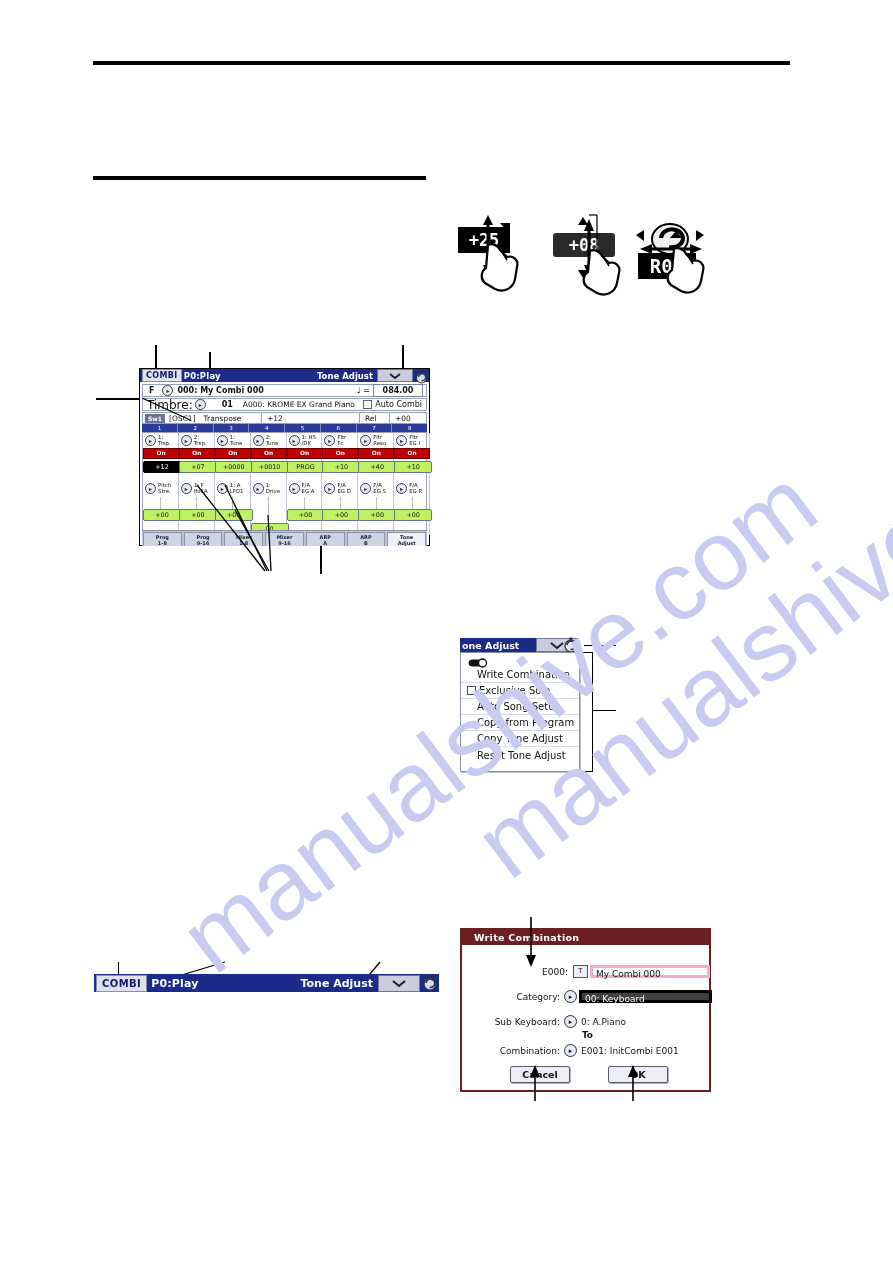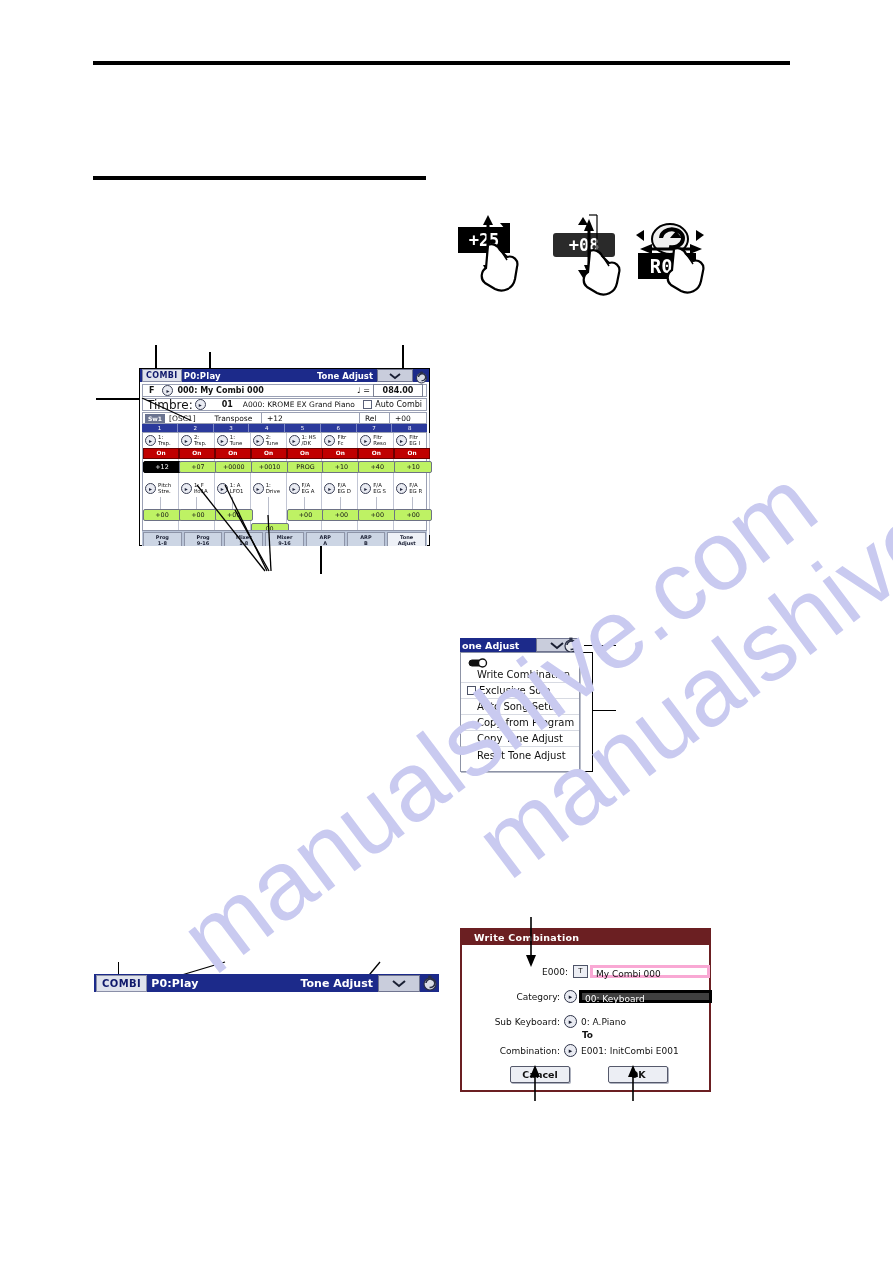--- a/index.html
+++ b/index.html
@@ -265,21 +265,21 @@
     <span class="smallbtn">▸</span>
     <span style="padding-left:16px;font-weight:bold;font-size:8px;">01</span>
     <span style="padding-left:10px;font-size:7.5px;">A000: KROME EX Grand Piano</span>
     <span class="chk" style="margin-left:auto;"></span>
     <span style="padding:0 4px 0 3px;font-size:8px;">Auto Combi</span>
   </div>
 
   <div class="lcdrow whiterow" style="top:43px;height:12px;">
     <span style="background:#6a7390;color:#fff;font-size:6px;font-weight:bold;padding:0 3px;margin-left:2px;line-height:9px;">Sw1</span>
     <span style="padding-left:4px;font-size:7.5px;">[OSC1]</span>
-    <span style="padding-left:19px;font-size:7.5px;">Transpose</span>
+    <span style="padding-left:8px;font-size:7.5px;">Transpose</span>
     <span style="position:absolute;left:124px;font-size:7.5px;">+12</span>
     <span style="position:absolute;left:222px;font-size:7.5px;">Rel</span>
     <span style="position:absolute;left:252px;font-size:7.5px;">+00</span>
     <span class="abs" style="left:118px;top:0;width:1px;height:100%;background:#9aa0b4;"></span>
     <span class="abs" style="left:216px;top:0;width:1px;height:100%;background:#9aa0b4;"></span>
     <span class="abs" style="left:246px;top:0;width:1px;height:100%;background:#9aa0b4;"></span>
   </div>
 
   <div class="numbar" style="top:55px;" id="numbar">
       <span>1</span>

